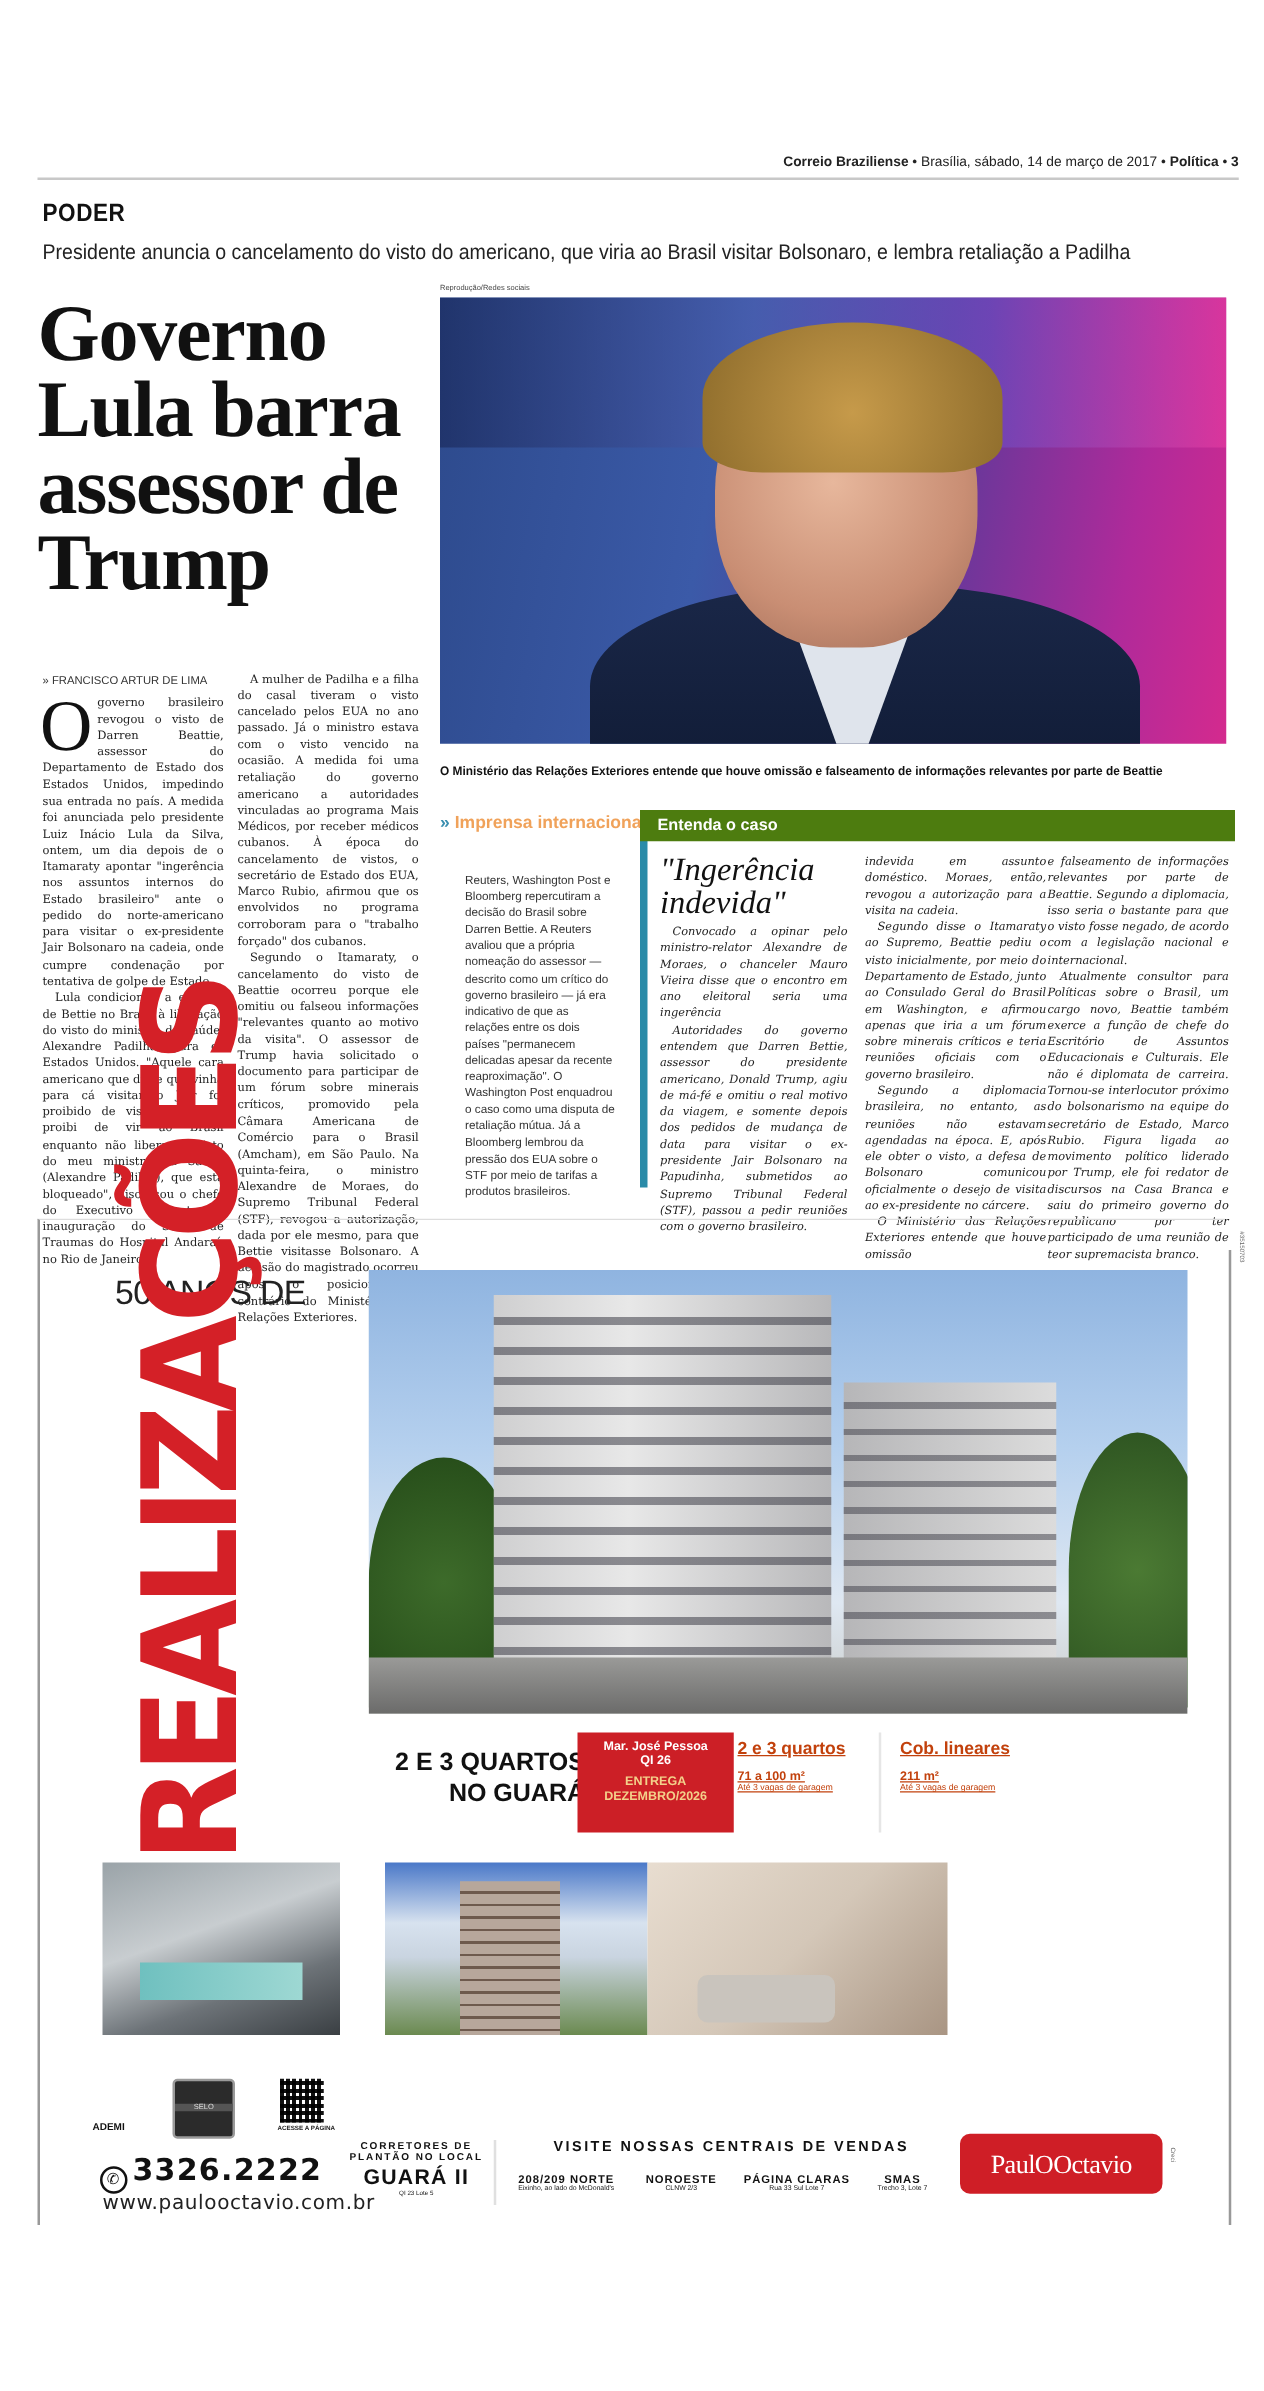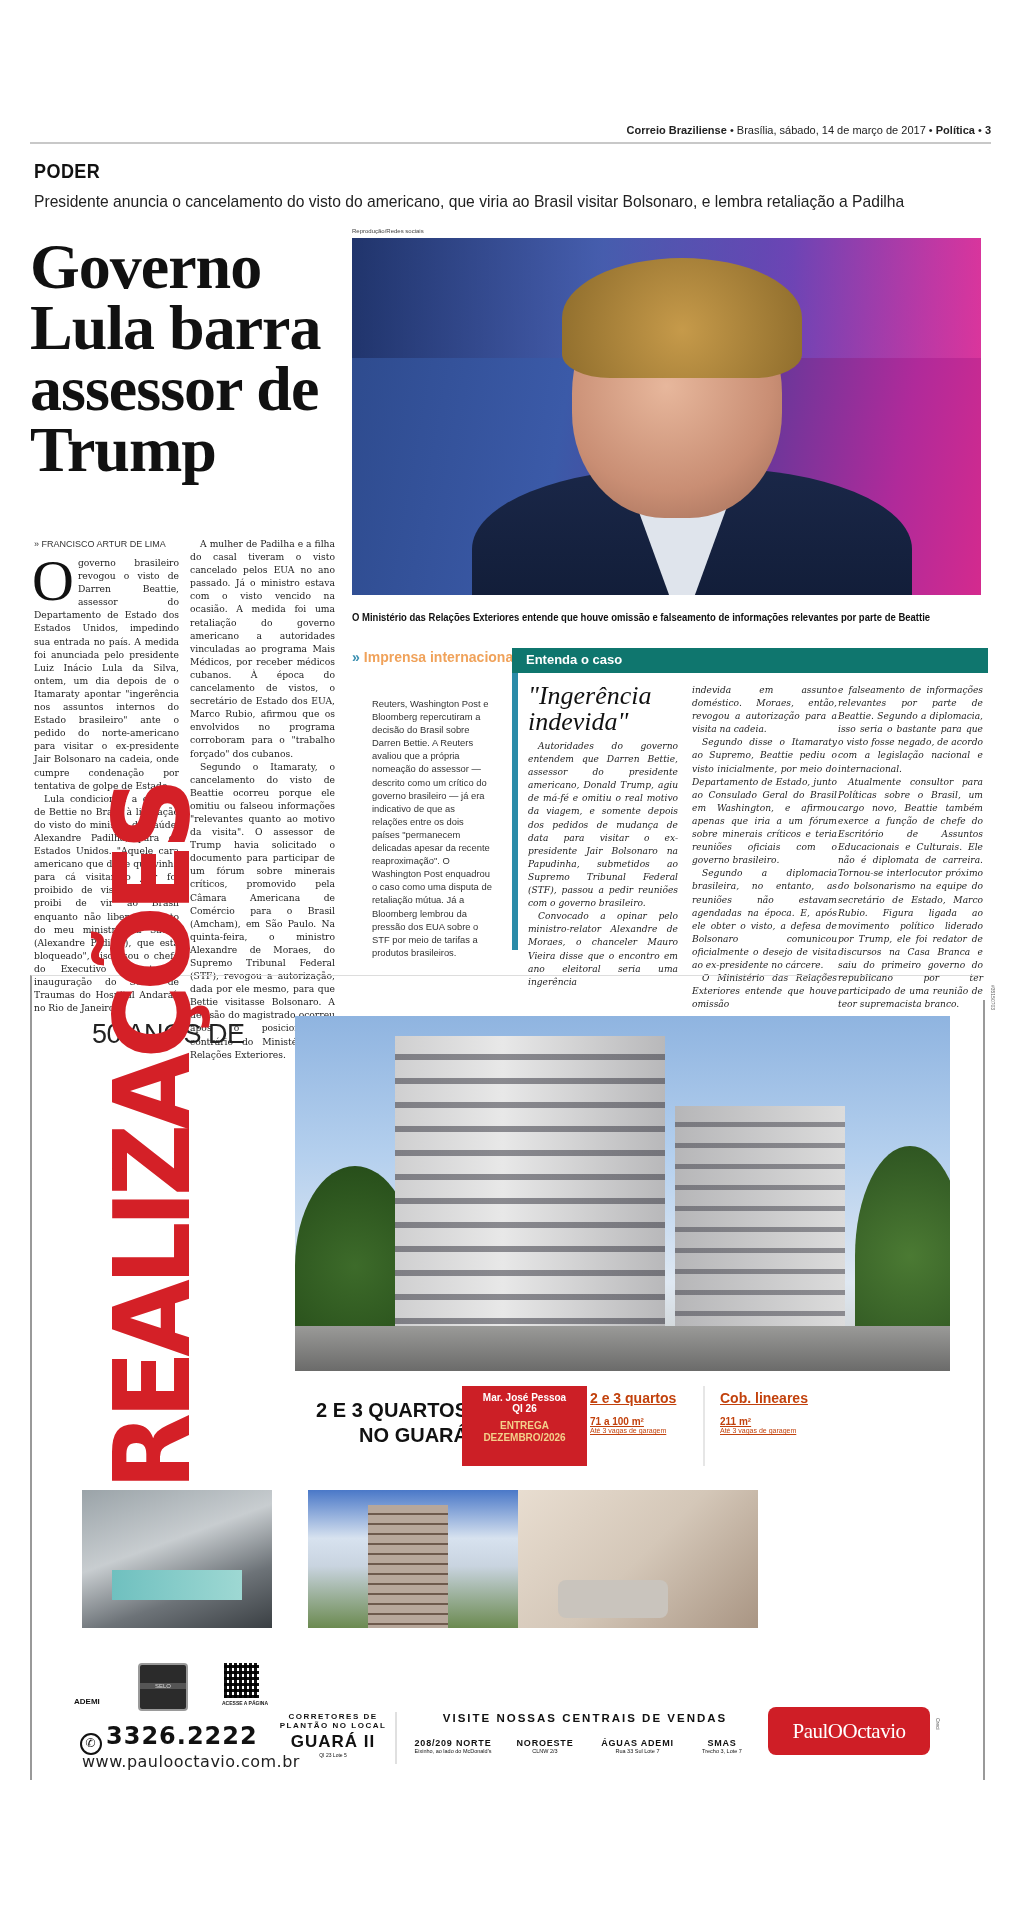--- a/index.html
+++ b/index.html
@@ -35,21 +35,21 @@
   .col p.first { text-indent: 0; }
   .col1 { left: 34px; top: 556px; width: 145px; }
   .col2 { left: 190px; top: 537px; width: 145px; }
   .dropcap { float: left; font-family: "Liberation Serif", serif; font-size: 58px; line-height: 46px; margin: 2px 4px 0 -2px; color: #111; }
 
   .imp-title { left: 352px; top: 649px; font-family: "Liberation Sans", sans-serif; font-weight: bold; font-size: 14px; line-height: 16px; color: #f0a25a; }
   .imp-title .chev { color: #3a8fb0; margin-right: 4px; }
   .imp-text { left: 372px; top: 697px; width: 120px; font-family: "Liberation Sans", sans-serif; font-size: 9.4px; line-height: 13.1px; color: #333; }
 
   .box { left: 512px; top: 648px; width: 476px; height: 302px; border-left: 6px solid #2a8ba8; }
-  .box-header { left: 512px; top: 648px; width: 476px; height: 25px; background: #0f766e; }
+  .box-header { left: 512px; top: 648px; width: 476px; height: 25px; background: #4d7c0f; }
   .box-header span { position: absolute; left: 14px; top: 4px; font-family: "Liberation Sans", sans-serif; font-weight: bold; font-size: 13px; color: #fff; }
   .box-title { left: 528px; top: 683px; width: 150px; font-family: "Liberation Serif", serif; font-style: italic; font-size: 26px; line-height: 26px; color: #111; }
   .box-col { font-style: italic; font-size: 9.1px; line-height: 13.1px; }
   .bc1 { left: 528px; top: 740px; width: 150px; }
   .bc2 { left: 692px; top: 684px; width: 145px; }
   .bc3 { left: 838px; top: 684px; width: 145px; }
 
   
   .ad { left: 30px; top: 975px; width: 950px; height: 805px; border-left: 2px solid #999; border-top: 1px solid #ddd; }
   .ad-code { left: 988px; top: 985px; width: 8px; font-size: 5px; writing-mode: vertical-rl; color: #666; font-family: "Liberation Sans", sans-serif; }
@@ -162,22 +162,22 @@
   <span class="chev">»</span><span>Imprensa internacional</span>
 </div>
 <div class="abs imp-text">Reuters, Washington Post e Bloomberg repercutiram a decisão do Brasil sobre Darren Bettie. A Reuters avaliou que a própria nomeação do assessor — descrito como um crítico do governo brasileiro — já era indicativo de que as relações entre os dois países "permanecem delicadas apesar da recente reaproximação". O Washington Post enquadrou o caso como uma disputa de retaliação mútua. Já a Bloomberg lembrou da pressão dos EUA sobre o STF por meio de tarifas a produtos brasileiros.</div>
 
 <div class="abs box"></div>
 <div class="abs box-header">
   <span>Entenda o caso</span>
 </div>
 <div class="abs box-title">"Ingerência indevida"</div>
 <div class="abs col box-col bc1">
+  <p>Convocado a opinar pelo ministro-relator Alexandre de Moraes, o chanceler Mauro Vieira disse que o encontro em ano eleitoral seria uma ingerência</p>
   <p>Autoridades do governo entendem que Darren Bettie, assessor do presidente americano, Donald Trump, agiu de má-fé e omitiu o real motivo da viagem, e somente depois dos pedidos de mudança de data para visitar o ex-presidente Jair Bolsonaro na Papudinha, submetidos ao Supremo Tribunal Federal (STF), passou a pedir reuniões com o governo brasileiro.</p>
-  <p>Convocado a opinar pelo ministro-relator Alexandre de Moraes, o chanceler Mauro Vieira disse que o encontro em ano eleitoral seria uma ingerência</p>
 </div>
 <div class="abs col box-col bc2">
   <p class="first">indevida em assunto doméstico. Moraes, então, revogou a autorização para a visita na cadeia.</p>
   <p>Segundo disse o Itamaraty ao Supremo, Beattie pediu o visto inicialmente, por meio do Departamento de Estado, junto ao Consulado Geral do Brasil em Washington, e afirmou apenas que iria a um fórum sobre minerais críticos e teria reuniões oficiais com o governo brasileiro.</p>
   <p>Segundo a diplomacia brasileira, no entanto, as reuniões não estavam agendadas na época. E, após ele obter o visto, a defesa de Bolsonaro comunicou oficialmente o desejo de visita ao ex-presidente no cárcere.</p>
   <p>O Ministério das Relações Exteriores entende que houve omissão</p>
 </div>
 <div class="abs col box-col bc3">
   <p class="first">e falseamento de informações relevantes por parte de Beattie. Segundo a diplomacia, isso seria o bastante para que o visto fosse negado, de acordo com a legislação nacional e internacional.</p>
   <p>Atualmente consultor para Políticas sobre o Brasil, um cargo novo, Beattie também exerce a função de chefe do Escritório de Assuntos Educacionais e Culturais. Ele não é diplomata de carreira. Tornou-se interlocutor próximo do bolsonarismo na equipe do secretário de Estado, Marco Rubio. Figura ligada ao movimento político liderado por Trump, ele foi redator de discursos na Casa Branca e saiu do primeiro governo do republicano por ter participado de uma reunião de teor supremacista branco.</p>
@@ -244,21 +244,21 @@
 <div class="abs visite">VISITE NOSSAS CENTRAIS DE VENDAS</div>
 <div class="abs loc loc1">
   <div class="n">208/209 NORTE</div>
   <div class="a">Eixinho, ao lado do McDonald's</div>
 </div>
 <div class="abs loc loc2">
   <div class="n">NOROESTE</div>
   <div class="a">CLNW 2/3</div>
 </div>
 <div class="abs loc loc3">
-  <div class="n">ÁGUAS ADEMI</div>
+  <div class="n">PÁGINA CLARAS</div>
   <div class="a">Rua 33 Sul Lote 7</div>
 </div>
 <div class="abs loc loc4">
   <div class="n">SMAS</div>
   <div class="a">Trecho 3, Lote 7</div>
 </div>
 
 <div class="abs logo">PaulOOctavio</div>
 <div class="abs logo-mark">Creci</div>
 

